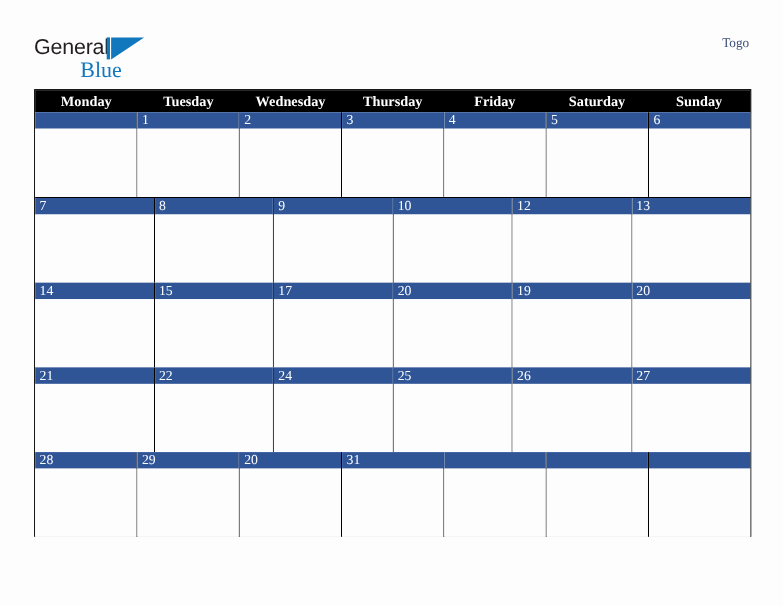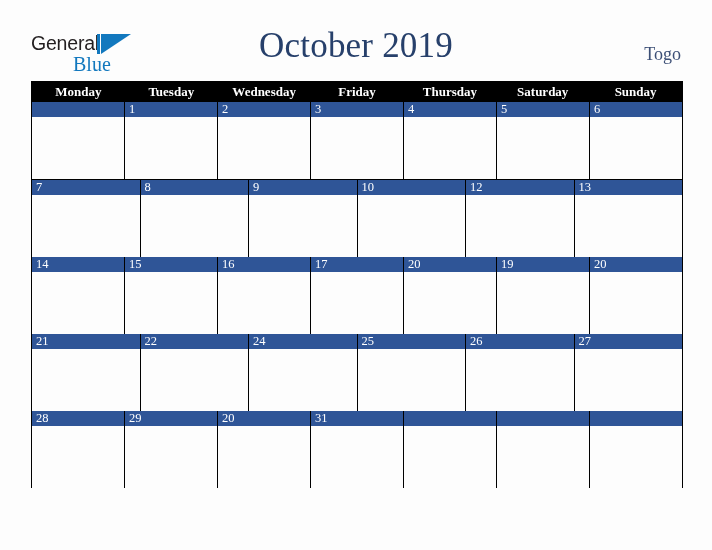--- a/index.html
+++ b/index.html
@@ -96,22 +96,22 @@
     text-align: center;
     font-size: 35px;
     color: #27406b;
     font-family: "Liberation Serif", "DejaVu Serif", serif;
     letter-spacing: 0.2px;
   }
 
   .cal-subtitle {
     position: absolute;
     right: 31px;
-    top: 44px;
-    font-size: 18px;
+    top: 32px;
+    font-size: 12px;
     color: #3c4f76;
     font-family: "Liberation Serif", "DejaVu Serif", serif;
   }
 
   
   .cal {
     position: absolute;
     left: 31px;
     top: 81px;
     width: 650px;
@@ -190,34 +190,33 @@
       <div class="brand-row1">
         <span class="brand-general">General</span>
         <span class="brand-mark">
           <span class="bar"></span>
           <span class="tri"></span>
         </span>
       </div>
       <span class="brand-blue">Blue</span>
     </div>
 
-    <div class="cal-title">October 2019</div>
 
     <div class="cal-subtitle">Togo</div>
 
   </div>
 
   <div class="cal">
 
     <div class="dow-row">
       <div class="dow">Monday</div>
       <div class="dow">Tuesday</div>
       <div class="dow">Wednesday</div>
+      <div class="dow">Thursday</div>
       <div class="dow">Friday</div>
-      <div class="dow">Thursday</div>
       <div class="dow">Saturday</div>
       <div class="dow">Sunday</div>
     </div>
 
     <div class="week">
       <div class="day">
           <div class="day-num"></div>
           <div class="day-body"></div>
         </div>
       <div class="day">
@@ -276,24 +275,20 @@
     <div class="week">
       <div class="day">
           <div class="day-num">14</div>
           <div class="day-body"></div>
         </div>
       <div class="day">
           <div class="day-num">15</div>
           <div class="day-body"></div>
         </div>
       <div class="day">
-          <div class="day-num">16</div>
-          <div class="day-body"></div>
-        </div>
-      <div class="day">
           <div class="day-num">17</div>
           <div class="day-body"></div>
         </div>
       <div class="day">
           <div class="day-num">20</div>
           <div class="day-body"></div>
         </div>
       <div class="day">
           <div class="day-num">19</div>
           <div class="day-body"></div>

